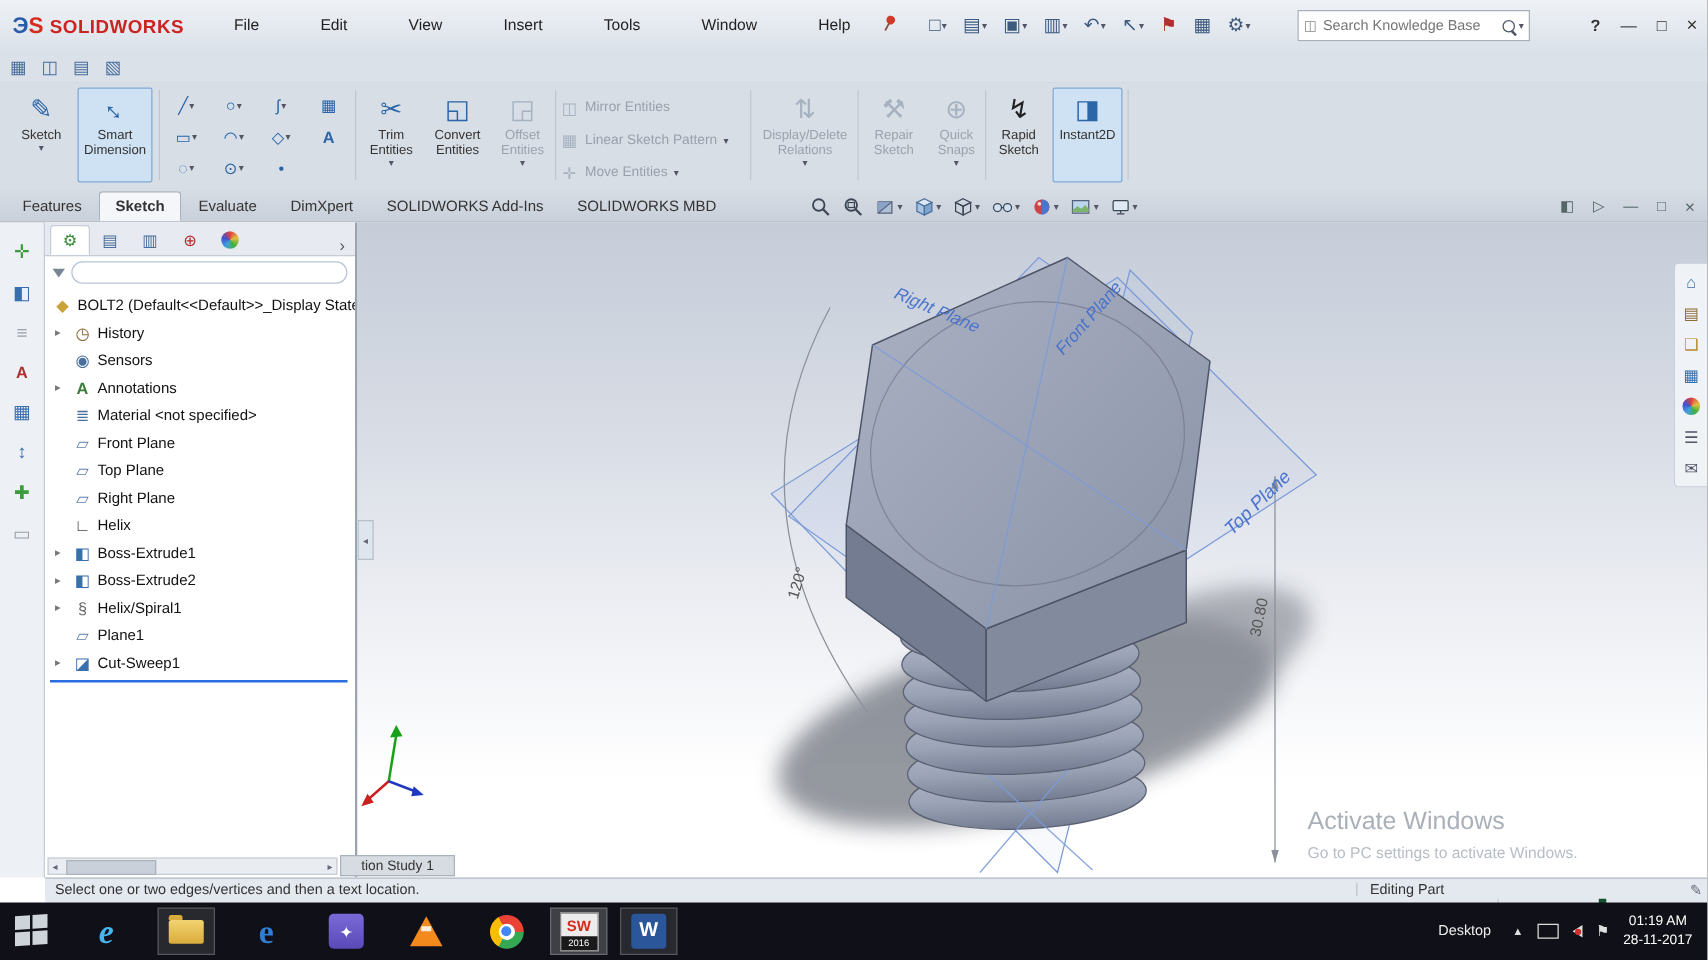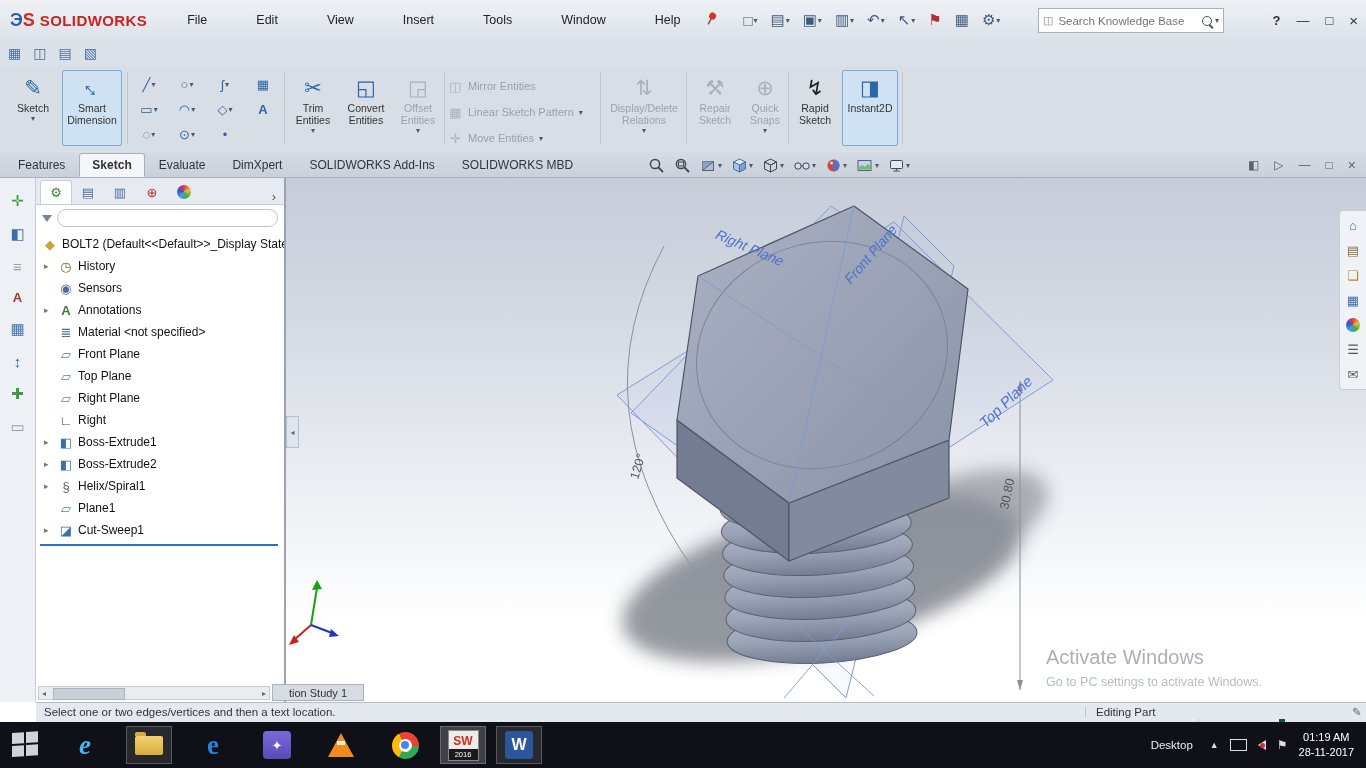--- a/index.html
+++ b/index.html
@@ -530,21 +530,21 @@
         <span>Top Plane</span>
       </div>
       <div class="trow">
         <span class="arr"></span>
         <span class="tic ic-plane">▱</span>
         <span>Right Plane</span>
       </div>
       <div class="trow">
         <span class="arr"></span>
         <span class="tic ic-orig">∟</span>
-        <span>Right</span>
+        <span>Helix</span>
       </div>
       <div class="trow">
         <span class="arr">▸</span>
         <span class="tic ic-boss">◧</span>
         <span>Boss-Extrude1</span>
       </div>
       <div class="trow">
         <span class="arr">▸</span>
         <span class="tic ic-boss">◧</span>
         <span>Boss-Extrude2</span>

